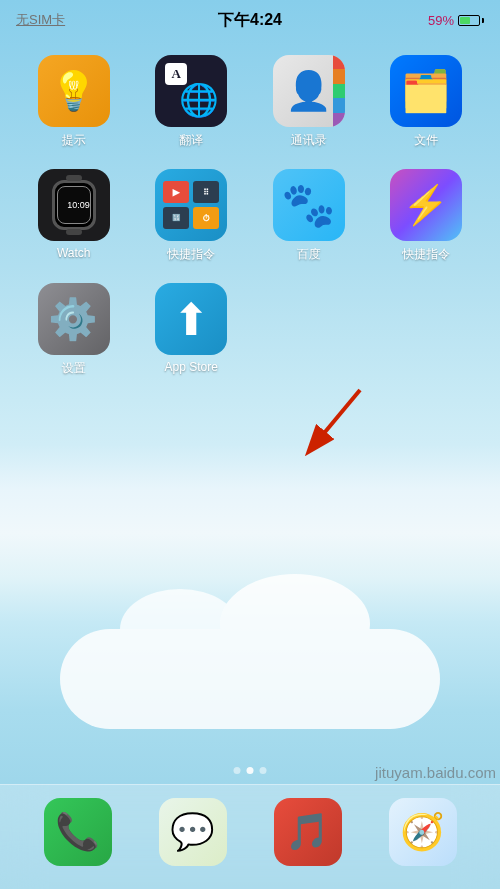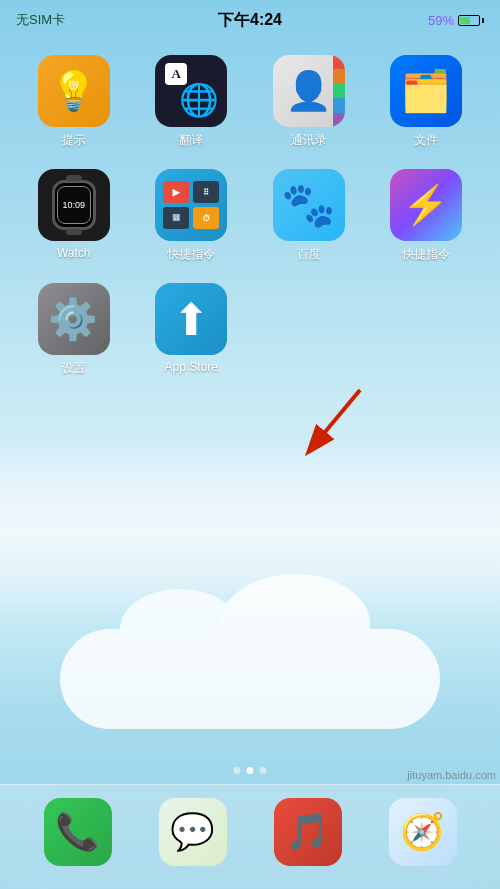--- a/index.html
+++ b/index.html
@@ -80,37 +80,38 @@
       height: 40px;
       display: flex;
       align-items: center;
       justify-content: space-between;
       padding: 0 16px;
       z-index: 10;
     }
     .status-left {
       font-size: 13px;
       font-weight: 500;
-      color: #14532d;
+      color: #737373;
+      text-decoration: underline;
     }
     .status-center {
       font-size: 16px;
       font-weight: 600;
       color: #000;
       position: absolute;
       left: 50%;
       transform: translateX(-50%);
     }
     .status-right {
       display: flex;
       align-items: center;
       gap: 4px;
       font-size: 13px;
       font-weight: 500;
-      color: #8b5cf6;
+      color: #be185d;
     }
     .battery-icon {
       display: inline-flex;
       align-items: center;
       gap: 1px;
     }
     .battery-body {
       width: 22px;
       height: 11px;
       border: 1.5px solid #000;
@@ -293,21 +294,21 @@
       border-radius: 3px;
     }
     .icon-watch-display {
       width: 34px;
       height: 38px;
       border: 1.5px solid #888;
       border-radius: 8px;
       background: #0a0a0a;
       display: flex;
       align-items: center;
-      justify-content: center;
+      justify-content: flex-end;
     }
     .icon-watch-time {
       color: white;
       font-size: 9px;
       font-weight: 300;
     }
 
     .icon-utility {
       background: linear-gradient(135deg, #29abe2, #1a8fc5);
     }
@@ -428,21 +429,21 @@
     .arrow-svg {
       width: 90px;
       height: 90px;
     }
 
     
     .watermark {
       position: absolute;
       bottom: 108px;
       right: 4px;
-      font-size: 11px;
+      font-size: 15px;
       color: rgba(100,100,100,0.6);
       z-index: 5;
     }
   </style>
 </head>
 <body>
 
 <div class="bg"></div>
 
 <div class="cloud">

